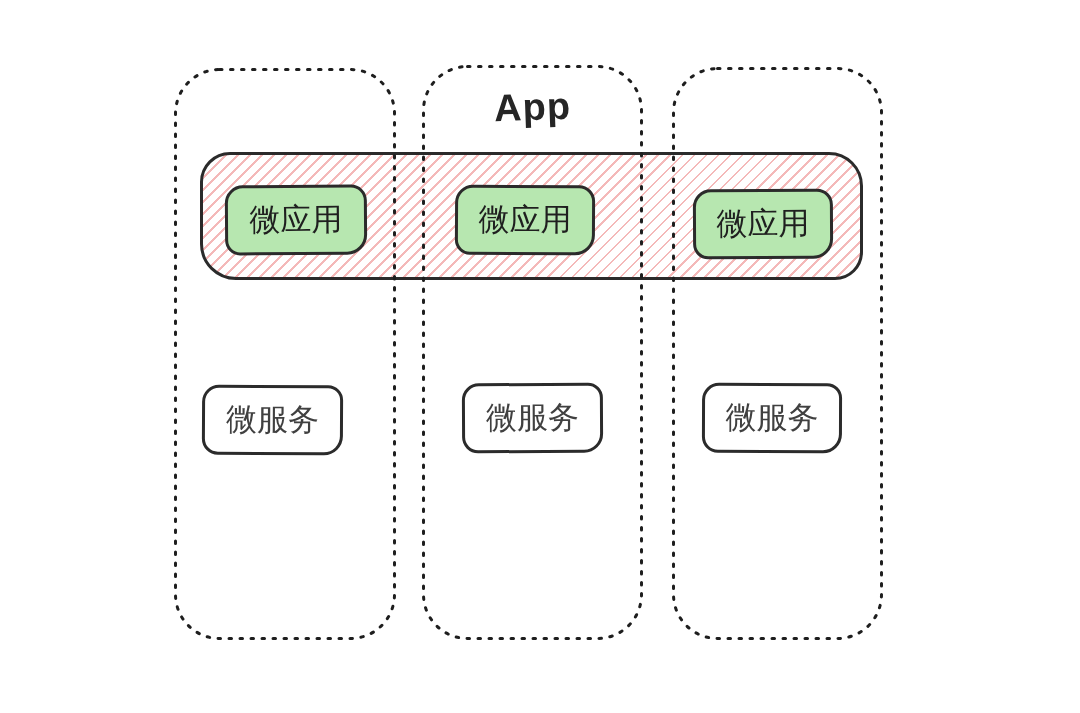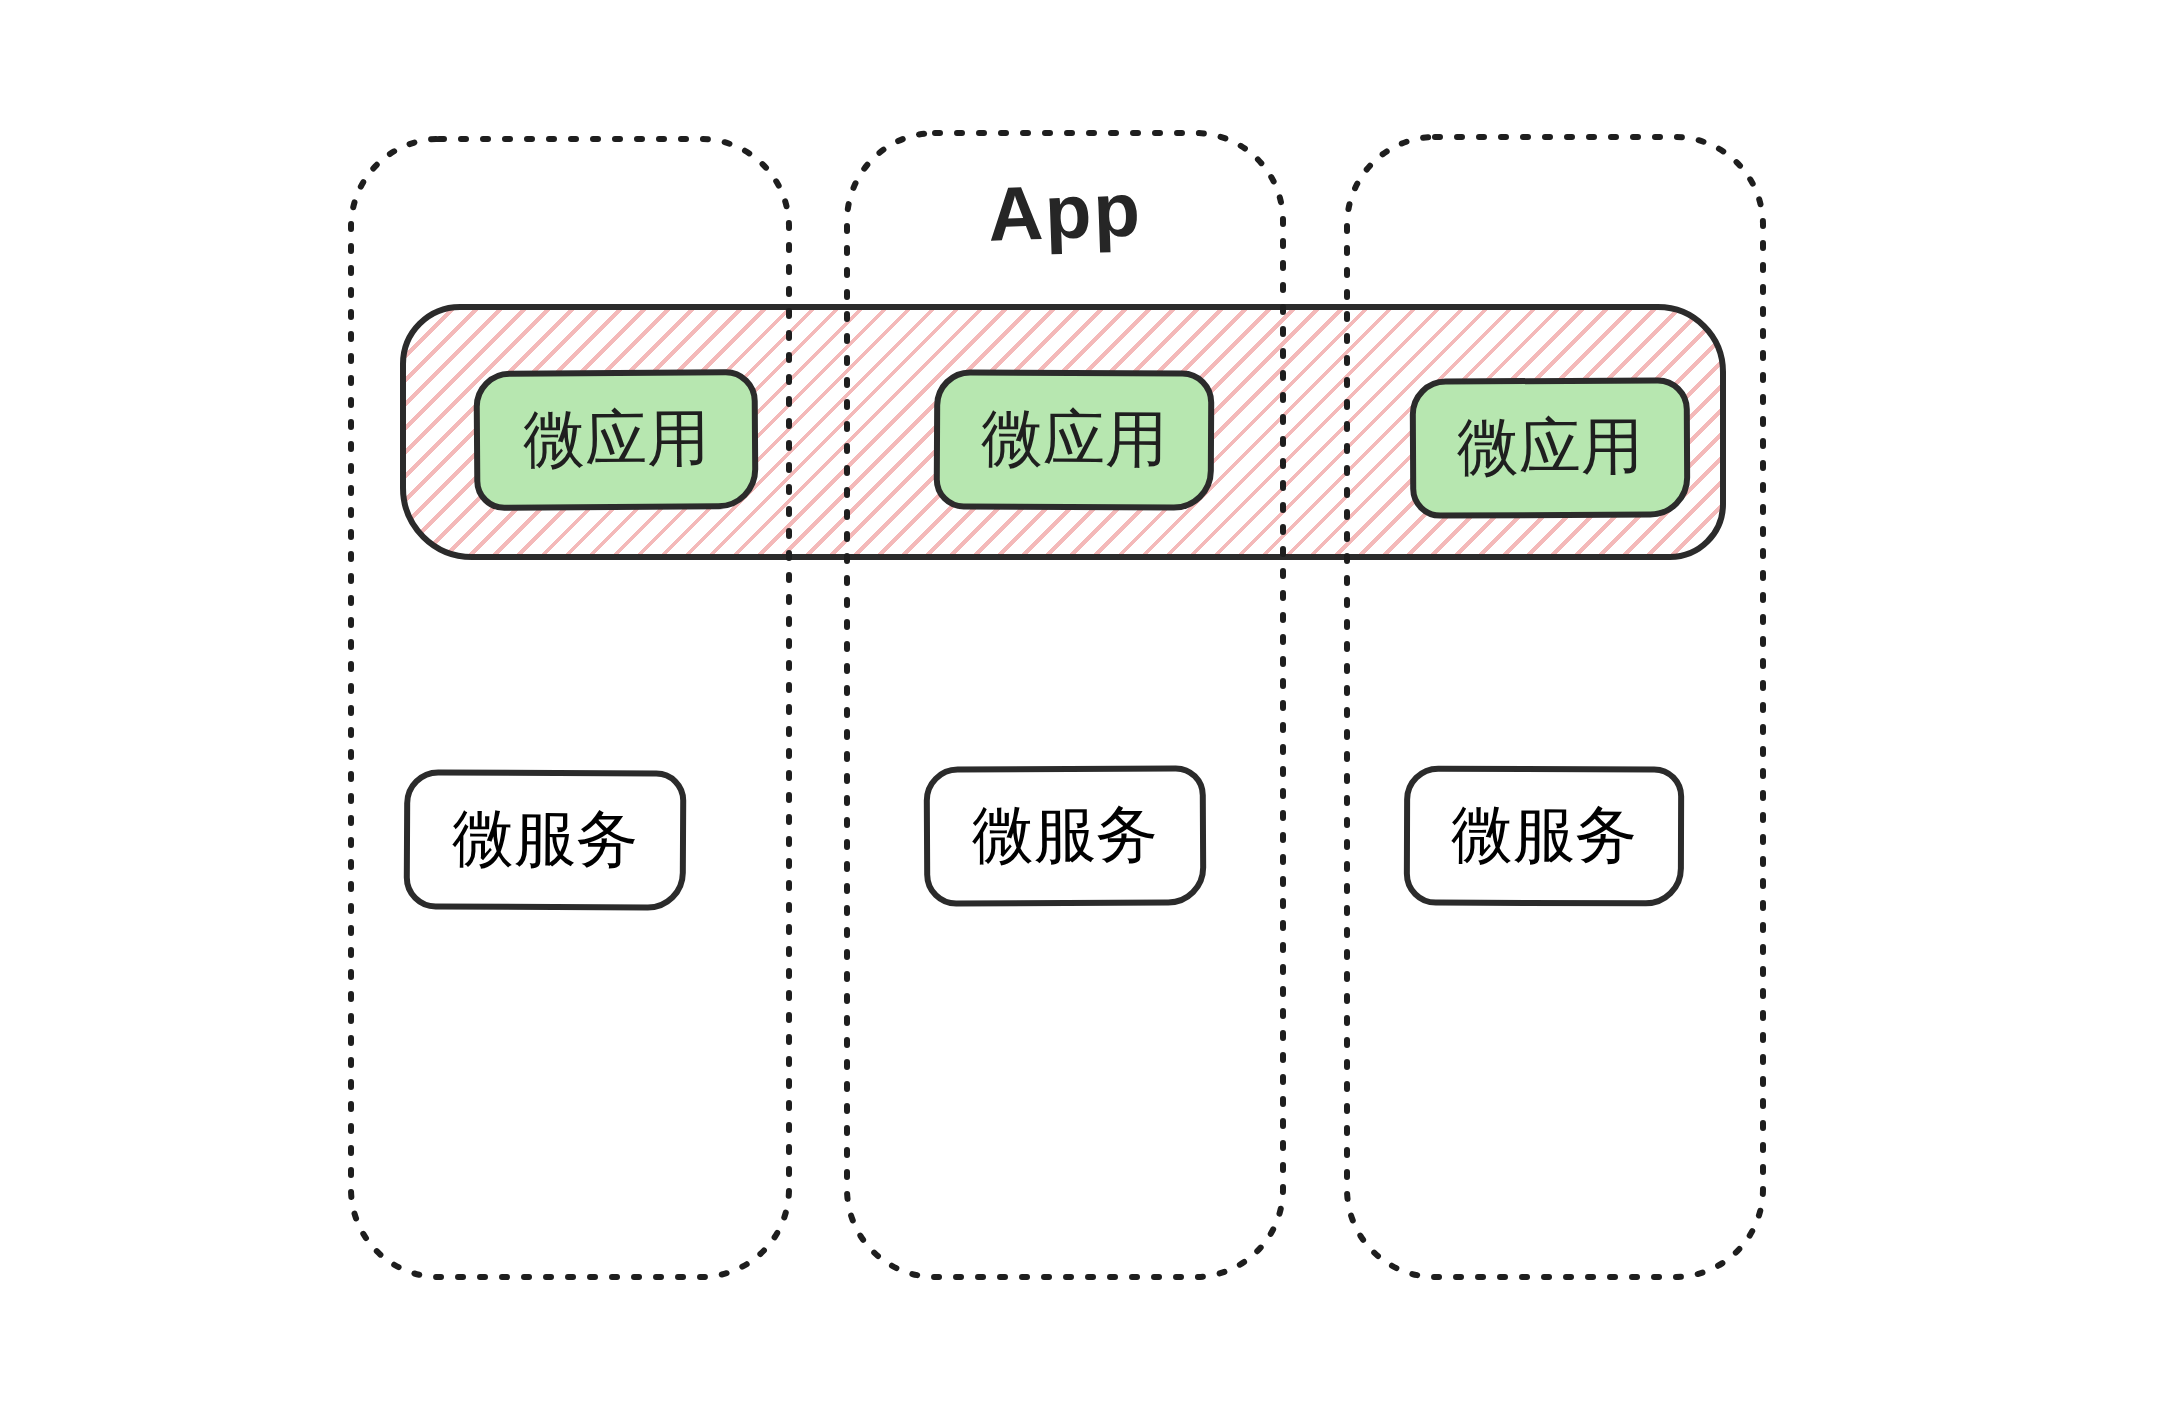--- a/index.html
+++ b/index.html
@@ -64,38 +64,37 @@
     border: 3px solid var(--border, #2b2b2b);
     border-radius: 18px 16px 20px 15px;
     background: var(--micro-app-fill, #b7e7b0);
     display: flex;
     align-items: center;
     justify-content: center;
     font-size: 31px;
     font-weight: 500;
     color: #1f1f1f;
     z-index: 3;
-    margin-left: 12px;
   }
   .micro-app.pos-1 { left: 225px; top: 185px; width: 142px; transform: rotate(-0.4deg); }
   .micro-app.pos-2 { left: 455px; top: 185px; width: 140px; transform: rotate(0.3deg); }
   .micro-app.pos-3 { left: 693px; top: 189px; width: 140px; transform: rotate(-0.3deg); }
   .micro-service {
     position: absolute;
     box-sizing: border-box;
     height: 70px;
     border: 3px solid var(--border, #2b2b2b);
     border-radius: 17px 15px 19px 16px;
     background: #ffffff;
     display: flex;
     align-items: center;
     justify-content: center;
     font-size: 31px;
     font-weight: 500;
-    color: #000000;
+    color: #404040;
     z-index: 3;
   }
   .micro-service.pos-1 { left: 202px; top: 385px; width: 141px; transform: rotate(0.3deg); }
   .micro-service.pos-2 { left: 462px; top: 383px; width: 141px; transform: rotate(-0.3deg); }
   .micro-service.pos-3 { left: 702px; top: 383px; width: 140px; transform: rotate(0.2deg); }
 </style>
 </head>
 <body>
 
 <div class="canvas">

